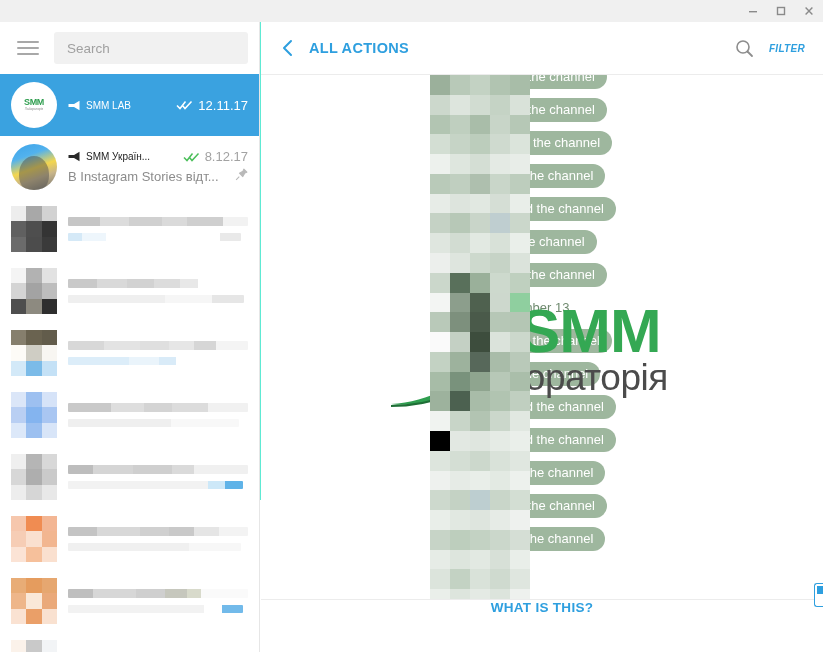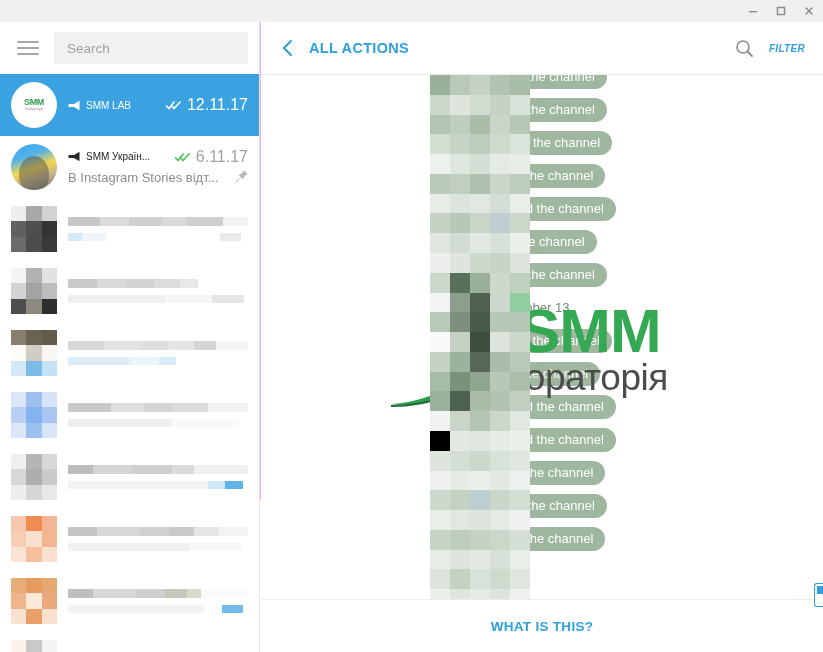--- a/index.html
+++ b/index.html
@@ -5,21 +5,21 @@
   * { box-sizing: border-box; margin: 0; padding: 0; }
   html, body {
     width: 823px; height: 652px;
     font-family: "Liberation Sans", sans-serif;
     background: #ffffff;
     overflow: hidden;
   }
   #app {
     position: relative;
     width: 823px; height: 500px;
-    background: #f0abfc;
+    background: #5eead4;
     border-radius: 28px;
   }
 
   
   .titlebar {
     position: absolute; left: 0; top: 0;
     width: 823px; height: 22px;
     background: #f0f0f0;
     display: flex; align-items: center; justify-content: flex-end;
   }
@@ -103,21 +103,21 @@
     display: flex; align-items: center; gap: 5px;
   }
   .ch-icon { flex: 0 0 auto; display: inline-flex; }
   .chat-title {
     font-size: 10px; font-weight: normal; color: #222;
     white-space: nowrap; overflow: hidden;
   }
   .chat-row.active .chat-title { color: #ffffff; }
   .chat-spacer { flex: 1; }
   .ticks { flex: 0 0 auto; display: inline-flex; }
-  .chat-date { font-size: 16px; color: #a2a2a2; white-space: nowrap; }
+  .chat-date { font-size: 13px; color: #a2a2a2; white-space: nowrap; }
   .chat-row.active .chat-date { color: #ffffff; }
   .chat-line2 {
     display: flex; align-items: center; margin-top: 3px;
   }
   .chat-prev {
     font-size: 13px; color: #8c8c8c;
     white-space: nowrap; overflow: hidden; flex: 1;
   }
   .chat-row.active .chat-prev { color: #ffffff; }
   .pin { flex: 0 0 auto; margin-left: 6px; }
@@ -225,21 +225,21 @@
     left: 169px; top: 0px;
     width: 100px; height: 534px;
     z-index: 4;
     pointer-events: none;
   }
 
   
   .main-footer {
     height: 53px;
     border-top: 1px solid #ececec;
-    display: flex; align-items: center; justify-content: center;
+    display: flex; justify-content: center;
     background: #fff;
   }
   .what-is-this {
     font-size: 13.5px; font-weight: bold; letter-spacing: 0.3px;
     color: #2e9fdf; cursor: pointer;
   }
 
   
   .edge-frag {
     position: absolute; right: 0; top: 583px;
@@ -327,21 +327,21 @@
                 <path d="M0.5 4 L6 4 L11.5 0.8 L11.5 10.2 L6 7 L0.5 7 Z" fill="#2a2a2a"></path>
               </svg>
           </span>
           <span class="chat-title">SMM Україн...</span>
           <span class="chat-spacer"></span>
           <span class="ticks">
             <svg width="17" height="10" viewBox="0 0 17 10">
                 <path d="M1 5.5 L4 8.5 L9.5 1.5 M6.5 5.5 L9 8.5 L15.5 1.5" fill="none" stroke="#4bbf5a" stroke-width="1.5"></path>
               </svg>
           </span>
-          <span class="chat-date">6.11.17</span>
+          <span class="chat-date">8.12.17</span>
         </div>
         <div class="chat-line2">
           <span class="chat-prev">В Instagram Stories відт...</span>
           <span class="pin">
             <svg width="13" height="13" viewBox="0 0 14 14">
                 <path d="M9.5 1.2 L12.8 4.5 L10.6 5.4 L8.4 9.2 L4.8 5.6 L8.6 3.4 Z M4.6 9.4 L1.2 12.8" fill="#b9b9b9" stroke="#b9b9b9" stroke-width="1.2" stroke-linejoin="round"></path>
               </svg>
           </span>
         </div>
       </div>

